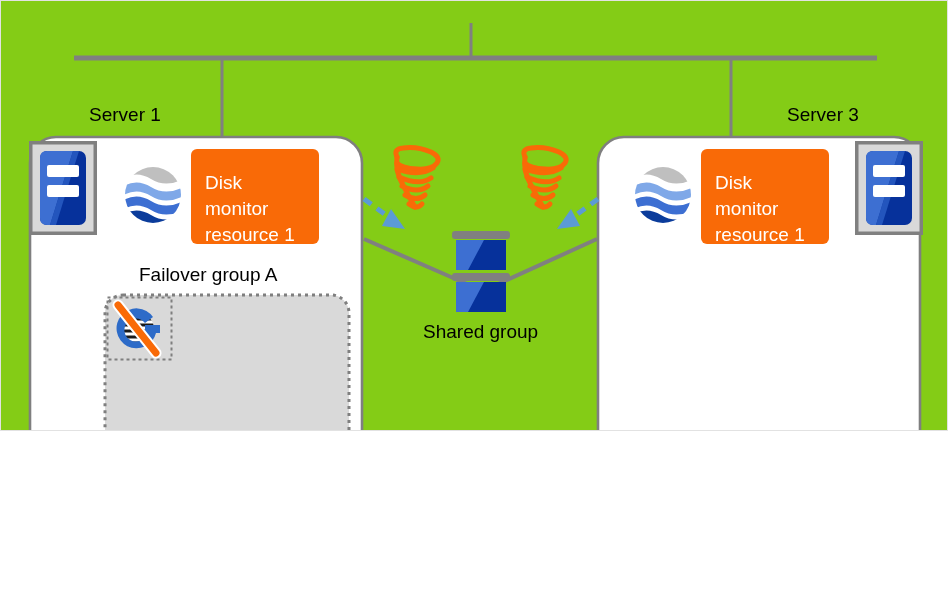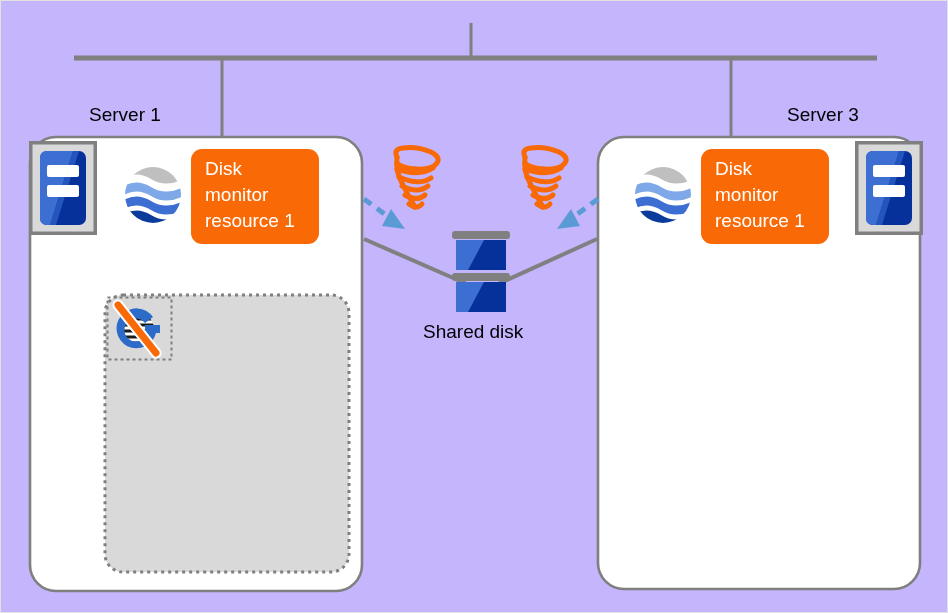--- a/index.html
+++ b/index.html
@@ -6,22 +6,22 @@
     margin: 0;
     padding: 0;
     background: #ffffff;
   }
   body {
     font-family: "Liberation Sans", sans-serif;
   }
   #canvas {
     position: relative;
     width: 948px;
-    height: 613px;
-    background: #c4b5fd;
+    height: 431px;
+    background: #84cc16;
     border: 1px solid #e2e2e2;
     box-sizing: border-box;
     overflow: hidden;
   }
   .svg-layer {
     position: absolute;
     left: 0;
     top: 0;
     width: 948px;
     height: 613px;
@@ -35,25 +35,25 @@
     font-family: "Liberation Sans", sans-serif;
   }
   .server-label-1 { left: 88px; top: 103px; }
   .server-label-2 { left: 786px; top: 103px; }
   .fg-label { left: 138px; top: 263px; }
   .disk-label { left: 422px; top: 320px; }
 
   .res-box {
     position: absolute;
     background: #F96A07;
-    border-radius: 11px;
+    border-radius: 6px;
     color: #ffffff;
     font-size: 19px;
     line-height: 26px;
-    padding: 7px 14px 11px 14px;
+    padding: 21px 14px 11px 14px;
     box-sizing: border-box;
     font-family: "Liberation Sans", sans-serif;
   }
   .res-box-1 { left: 190px; top: 148px; width: 128px; height: 95px; }
   .res-box-2 { left: 700px; top: 148px; width: 128px; height: 95px; }
 
   .icon-abs { position: absolute; }
   .globe-1 { left: 122px; top: 164px; width: 60px; height: 60px; }
   .globe-2 { left: 632px; top: 164px; width: 60px; height: 60px; }
   .srvicon-1 { left: 28px; top: 140px; width: 68px; height: 94px; }
@@ -225,21 +225,22 @@
       </g>
       <path d="M44 18 A20 20 0 1 0 47 34 L38 34 A11.5 11.5 0 1 1 36 24 Z" fill="#2D6BC8"></path>
       <rect x="36" y="26" width="15" height="8" fill="#2D6BC8"></rect>
       <line x1="9" y1="6" x2="47" y2="54" stroke="#ffffff" stroke-width="11" stroke-linecap="round"></line>
       <line x1="9" y1="6" x2="47" y2="54" stroke="#F96A07" stroke-width="7" stroke-linecap="round"></line>
     </svg>
   </div>
 
   <div class="label server-label-1">Server 1</div>
   <div class="label server-label-2">Server 3</div>
-  <div class="label disk-label">Shared disk</div>
+  <div class="label fg-label">Failover group A</div>
+  <div class="label disk-label">Shared group</div>
 
   <div class="res-box res-box-1">
     <div>Disk</div>
     <div>monitor</div>
     <div>resource 1</div>
   </div>
 
   <div class="res-box res-box-2">
     <div>Disk</div>
     <div>monitor</div>

